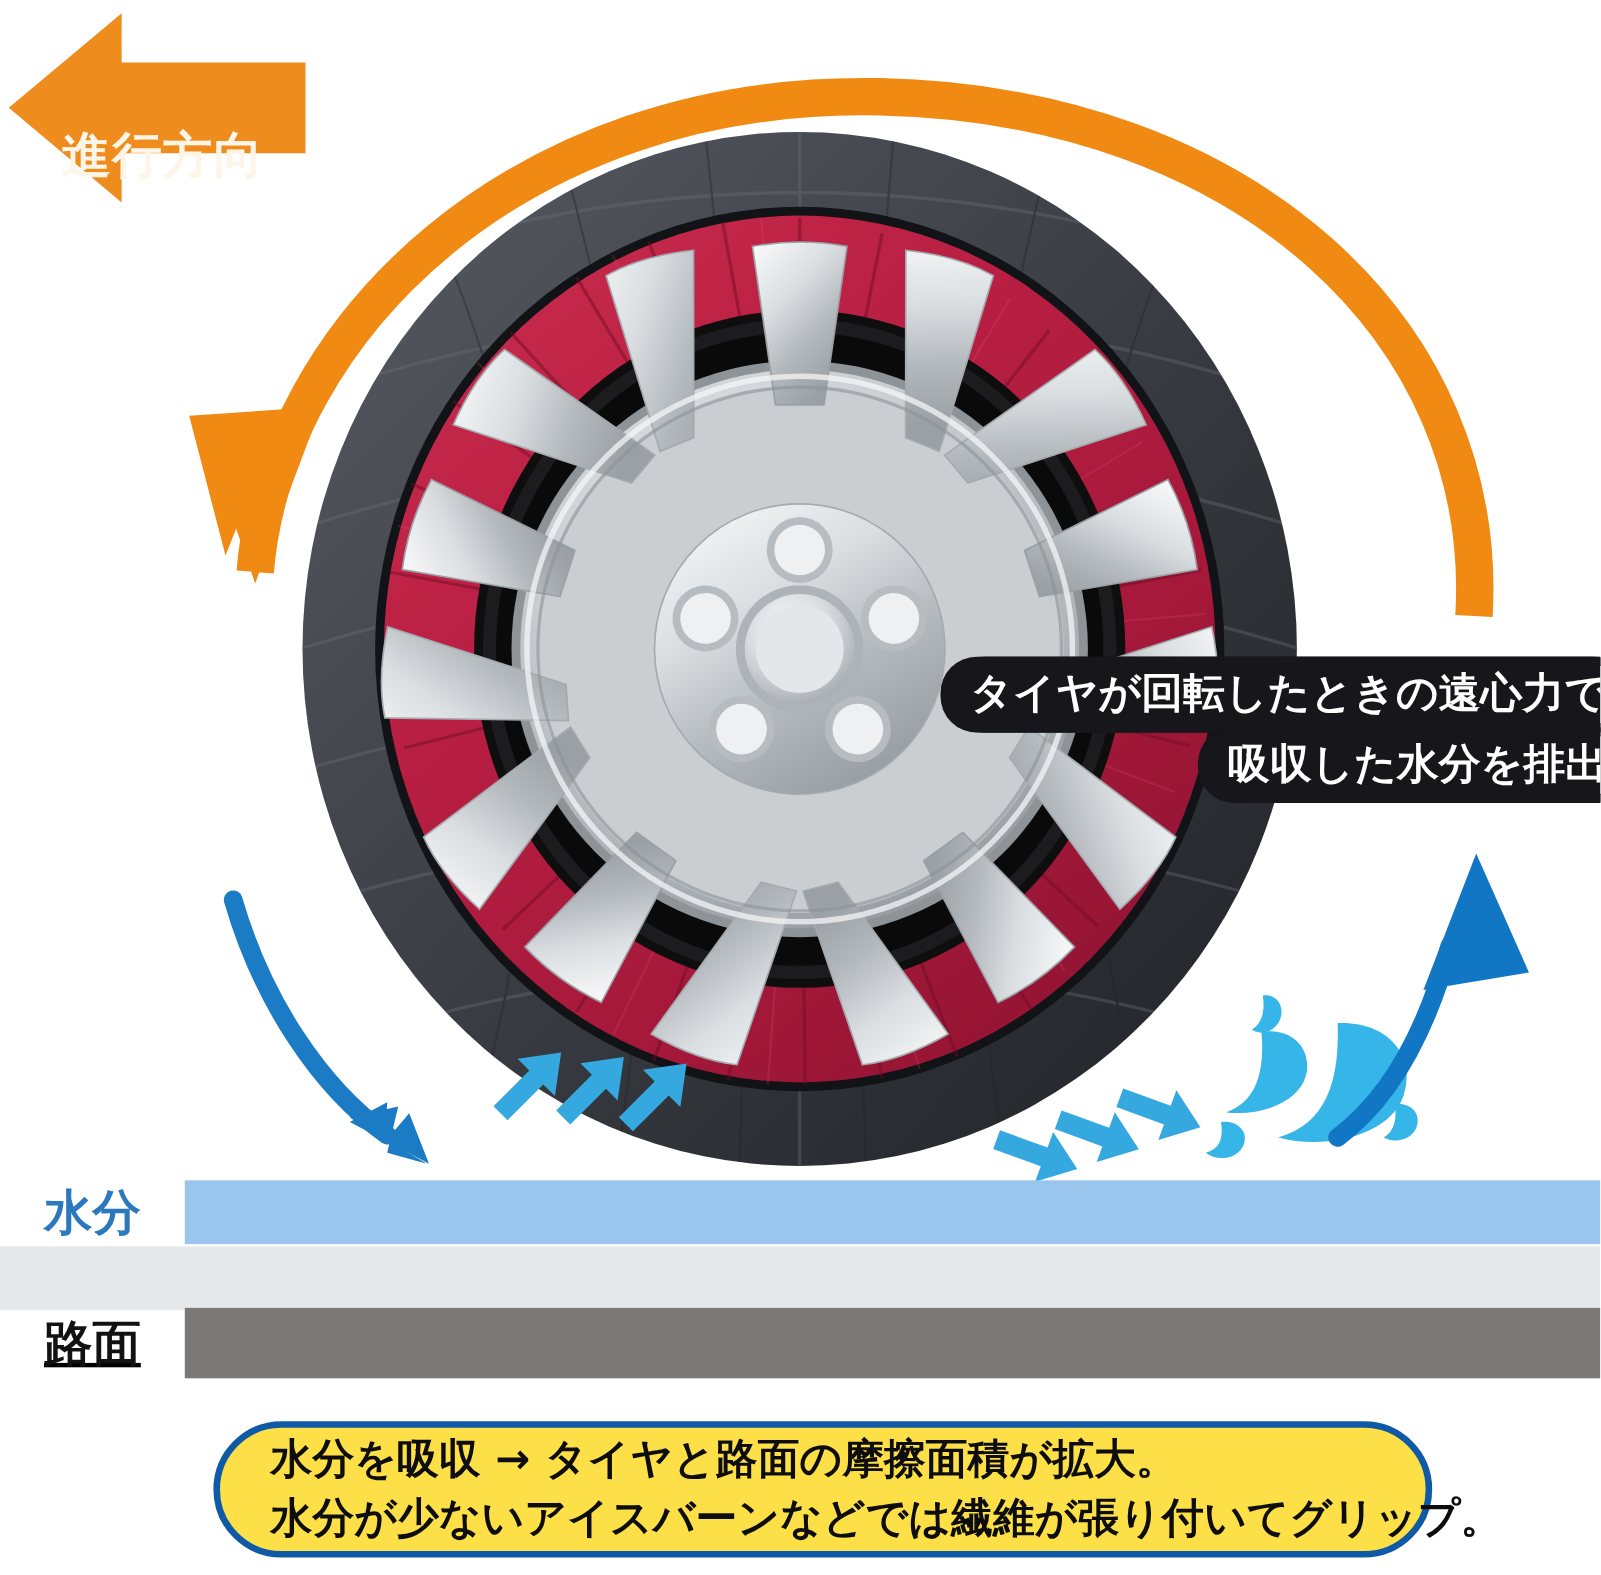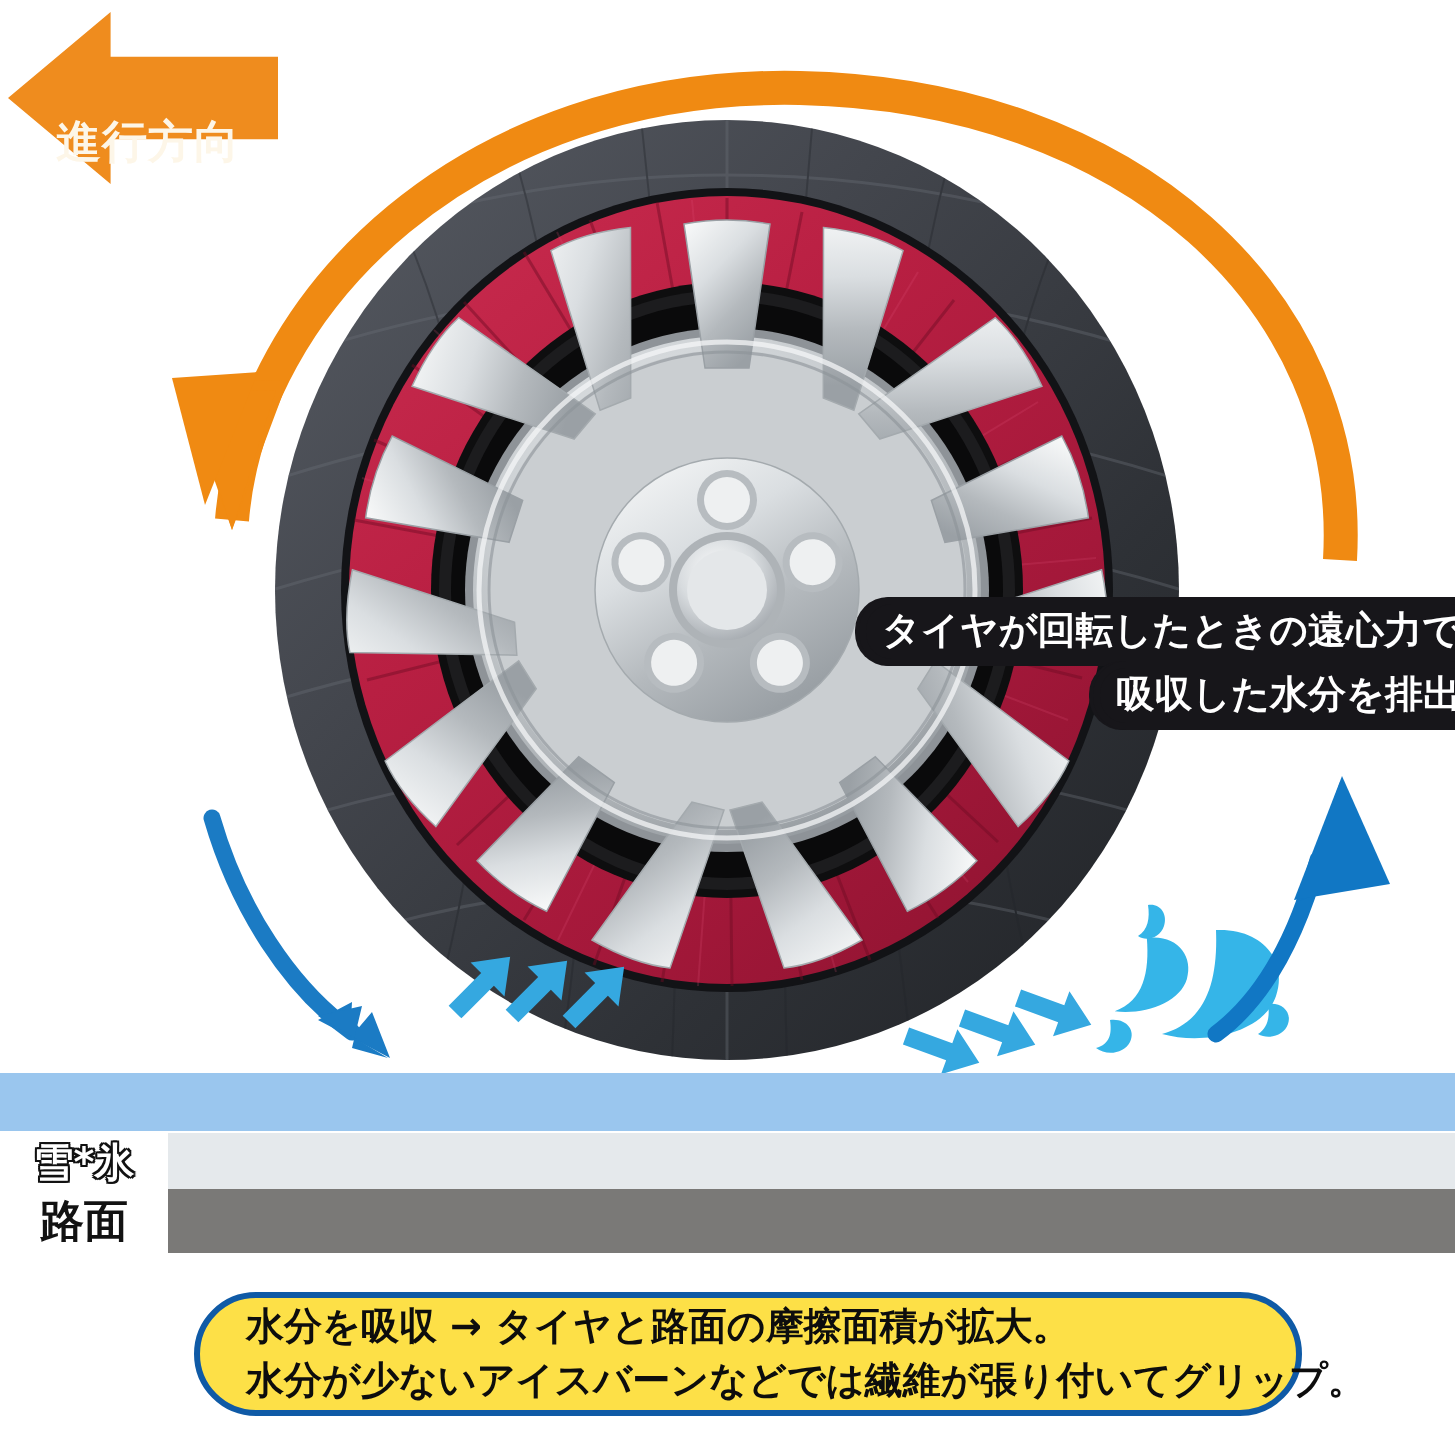--- a/index.html
+++ b/index.html
@@ -108,21 +108,21 @@
     font-size: 44px;
     font-weight: bold;
     flex: 0 0 168px;
   }
   .layer-bar {
     flex: 1 1 auto;
     height: 100%;
   }
   #layer-water  { top: 0px;   height: 58px; }
   #layer-snow   { top: 60px;  height: 58px; }
-  #layer-road   { top: 120px; height: 56px; }
+  #layer-road   { top: 120px; height: 56px; text-decoration: underline; }
 
   #layer-water .layer-bar { background: #9AC6EE; height: 58px; }
   #layer-snow  .layer-bar { background: #E5E9EC; height: 58px; }
   #layer-road  .layer-bar { background: #7A7977; height: 64px; }
 
   #layer-water .layer-name { color: #2C78BE; }
   #layer-snow  .layer-name {
     color: #ffffff;
     text-shadow:
       -2px -2px 0 #111, 2px -2px 0 #111,
@@ -430,24 +430,24 @@
     <span class="cl-row">
       <span class="cl-line">タイヤが回転したときの遠心力で</span>
     </span>
     <span class="cl-row">
       <span class="cl-line">吸収した水分を排出</span>
     </span>
   </div>
 
   <div id="layers">
     <div class="layer-row" id="layer-water">
+      <div class="layer-name">水分</div>
       <div class="layer-bar"></div>
     </div>
     <div class="layer-row" id="layer-snow">
-      <div class="layer-name">雪*氷</div>
       <div class="layer-bar"></div>
     </div>
     <div class="layer-row" id="layer-road">
       <div class="layer-name">路面</div>
       <div class="layer-bar"></div>
     </div>
   </div>
 
   <div id="caption-box">
     <div class="cap-line">水分を吸収 → タイヤと路面の摩擦面積が拡大。</div>

